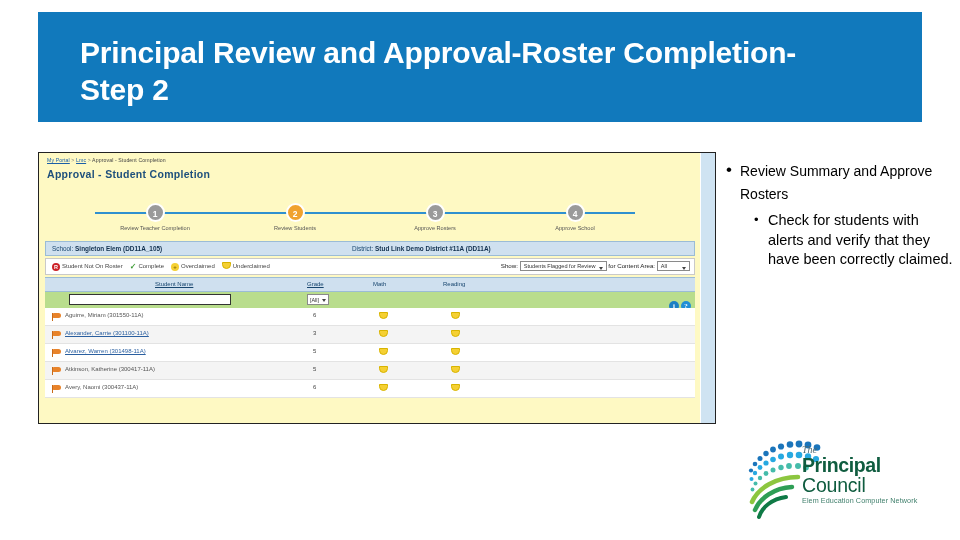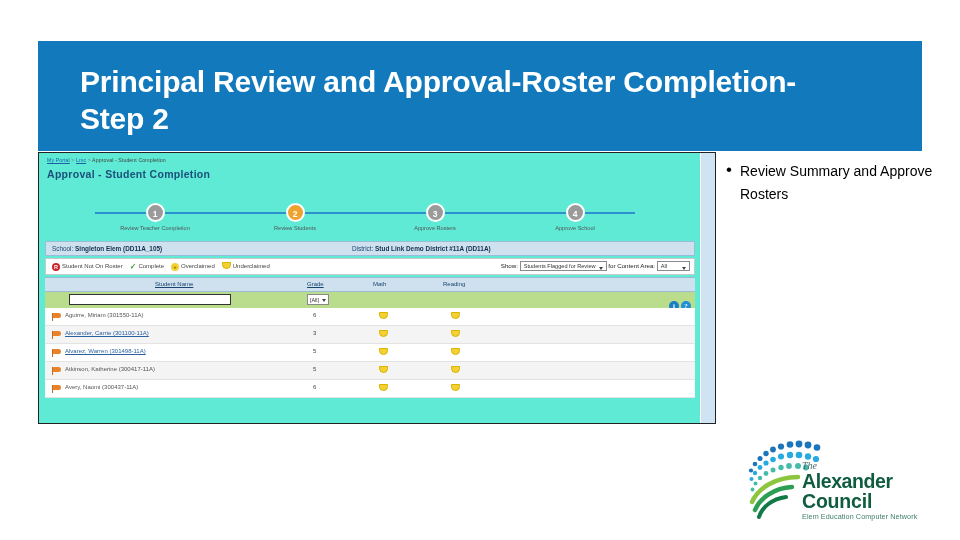--- a/index.html
+++ b/index.html
@@ -7,35 +7,34 @@
     width:960px;height:540px;overflow:hidden;background:#ffffff;
     font-family:"Liberation Sans", sans-serif;
     -webkit-font-smoothing:antialiased;
   }
   .slide{position:relative;width:960px;height:540px;background:#fff;}
 
   
   .title-banner{
     position:absolute;left:38px;top:12px;width:884px;height:110px;
     background:#1179BC;
-    margin-top:29px;
   }
   .title-text{
     position:absolute;left:42px;top:22px;width:760px;
     color:#ffffff;font-size:30px;font-weight:bold;line-height:37px;
     letter-spacing:-0.2px;
   }
 
   
   .shot{
     position:absolute;left:38px;top:152px;width:678px;height:272px;
     background:#ffffff;border:1px solid #222;box-sizing:border-box;
     overflow:hidden;
   }
-  .shot-inner{position:absolute;left:0;top:0;right:14px;bottom:0;background:#5eead4;}
+  .shot-inner{position:absolute;left:0;top:0;right:14px;bottom:0;background:#fef9c3;}
   .shot-scroll{
     position:absolute;right:0;top:0;width:14px;height:100%;
     background:#cfe3f2;border-left:1px solid #fff;
   }
 
   .crumb{
     position:absolute;left:8px;top:4px;font-size:5.2px;color:#444;
     white-space:nowrap;letter-spacing:.1px;
   }
   .crumb a{color:#1a5fa8;text-decoration:underline;}
@@ -160,26 +159,26 @@
   .b1:before{content:"\2022";position:absolute;left:4px;top:-1px;font-size:17px;}
   .b2{
     position:relative;padding-left:22px;margin-left:24px;font-size:14.5px;
     line-height:19.5px;
   }
   .b2:before{content:"\2022";position:absolute;left:8px;top:-1px;font-size:13px;}
 
   
   .logo{position:absolute;left:742px;top:436px;width:200px;height:96px;}
   .logo-dots{position:absolute;left:0;top:0;width:108px;height:92px;}
-  .logo-txt{position:absolute;left:60px;top:24px;width:150px;}
+  .logo-txt{position:absolute;left:60px;top:8px;width:150px;}
   .l-the{font-size:10px;color:#4e6a72;font-style:italic;
          font-family:"Liberation Serif",serif;line-height:11px;}
   .l-mgmt{font-size:19.5px;font-weight:bold;color:#0f5c3f;line-height:20px;
           letter-spacing:-0.4px;}
-  .l-coun{font-size:19.5px;font-weight:bold;color:#0f5c3f;line-height:20px;
+  .l-coun{font-size:19.5px;font-weight:normal;color:#0f5c3f;line-height:20px;
           letter-spacing:-0.2px;}
   .l-tag{font-size:7.2px;color:#3f7f6b;line-height:9px;margin-top:1px;
          letter-spacing:.1px;}
 </style>
 </head>
 <body>
 
 <div class="slide">
 
   <div class="title-banner">
@@ -303,20 +302,21 @@
           <span class="mark read"></span>
         </div>
       </div>
 
     </div>
     <div class="shot-scroll"></div>
   </div>
 
   <div class="bullets">
     <div class="b1">Review Summary and Approve Rosters</div>
+    <div class="b2">Check for students with alerts and verify that they have been correctly claimed.</div>
   </div>
 
   <div class="logo">
     <svg class="logo-dots" viewBox="0 0 108 92">
       <g fill="#1b75bb">
         <circle cx="57" cy="8" r="3.4"></circle>
           <circle cx="66" cy="9" r="3.4"></circle>
         <circle cx="75" cy="11.5" r="3.3"></circle>
           <circle cx="48" cy="8.5" r="3.3"></circle>
         <circle cx="39" cy="10.5" r="3.1"></circle>
@@ -348,19 +348,19 @@
         <circle cx="18" cy="42" r="2.2"></circle>
           <circle cx="13.5" cy="47.5" r="2"></circle>
         <circle cx="10.5" cy="53.5" r="1.9"></circle>
       </g>
       <path d="M56 41 C34 41 16 52 10 66" stroke="#8cc63f" stroke-width="4.5" fill="none" stroke-linecap="round"></path>
       <path d="M50 51 C32 52 18 62 13 74" stroke="#2e9e55" stroke-width="4.5" fill="none" stroke-linecap="round"></path>
       <path d="M44 61 C30 63 20 71 17 81" stroke="#0f7a46" stroke-width="4" fill="none" stroke-linecap="round"></path>
     </svg>
     <div class="logo-txt">
       <div class="l-the">The</div>
-      <div class="l-mgmt">Alexander</div>
+      <div class="l-mgmt">Principal</div>
       <div class="l-coun">Council</div>
       <div class="l-tag">Elem Education Computer Network</div>
     </div>
   </div>
 
 </div>
 
 </body></html>

